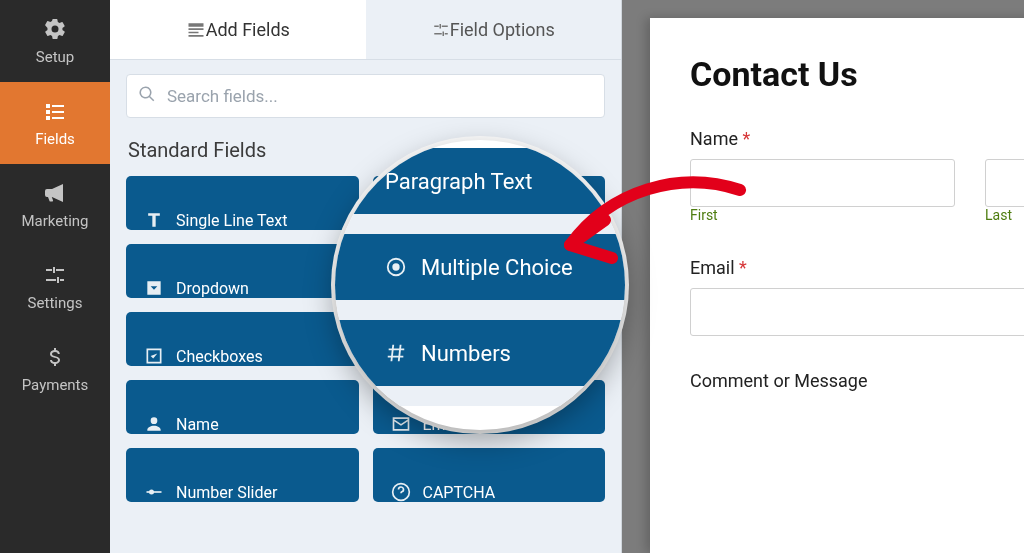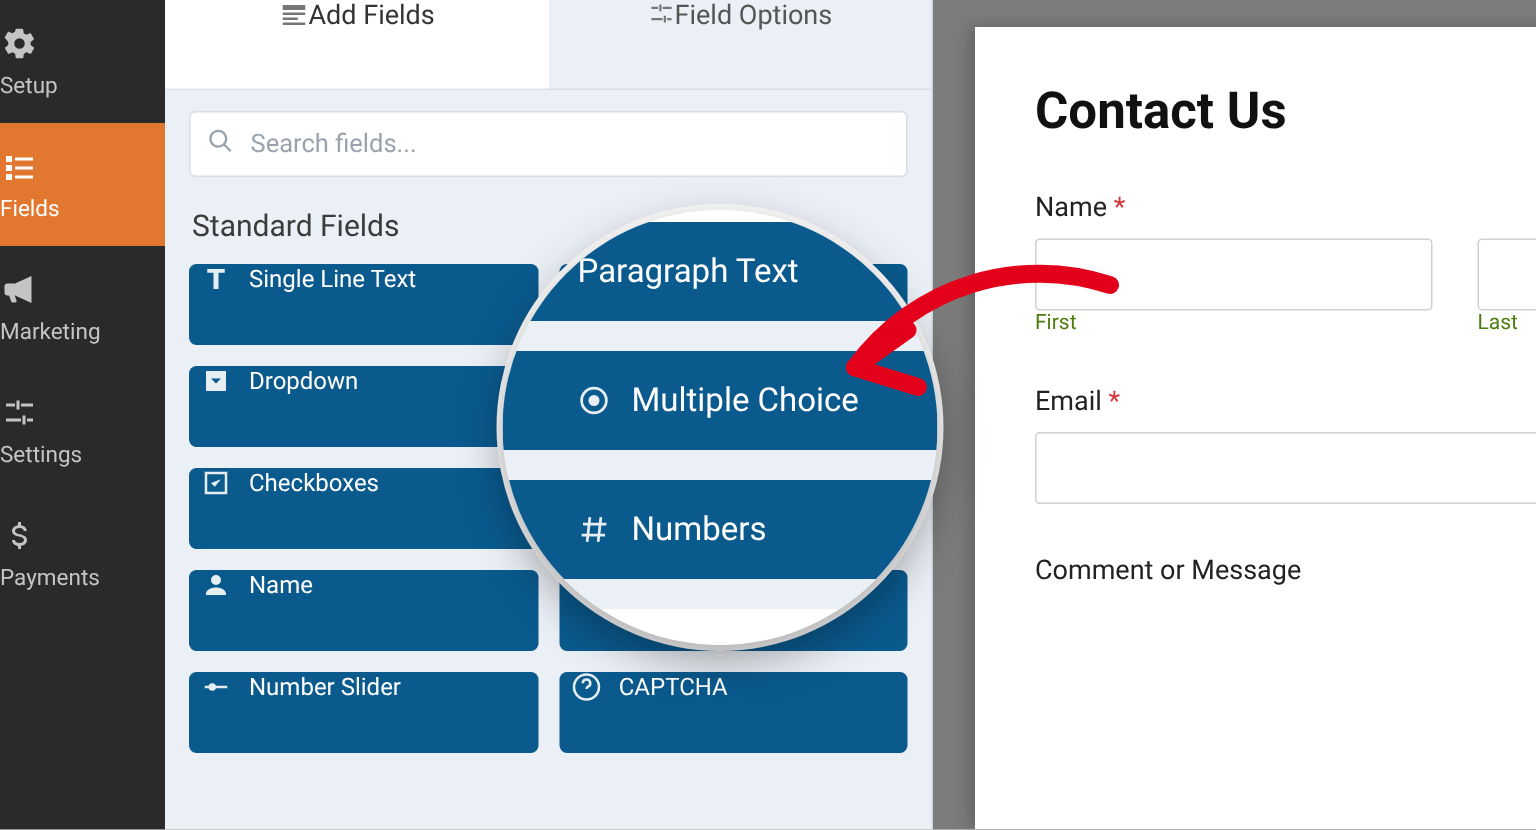--- a/index.html
+++ b/index.html
@@ -1,36 +1,36 @@
 <!DOCTYPE html>
 <html><head>
 <meta charset="utf-8">
 <style>
   *{box-sizing:border-box;margin:0;padding:0;font-family:-apple-system,BlinkMacSystemFont,"Segoe UI",Roboto,Arial,sans-serif}
   body{width:1024px;height:553px;overflow:hidden;display:flex;background:#7c7c7c}
   
   .sidebar{width:110px;background:#2a2a2a;display:flex;flex-direction:column;color:#c4c4c4;font-size:15px}
-  .sb-item{display:flex;flex-direction:column;align-items:flex-start;justify-content:center;height:82px;gap:6px;cursor:pointer}
+  .sb-item{display:flex;flex-direction:column;align-items:center;justify-content:center;height:82px;gap:6px;cursor:pointer}
   .sb-item.active{background:#e27730;color:#fff}
   .sb-ico{width:26px;height:26px;display:flex;align-items:center;justify-content:center}
   .sb-ico svg{fill:currentColor;width:24px;height:24px}
   
   .builder{width:512px;background:#ebf0f6;display:flex;flex-direction:column;border-right:1px solid #d0d6dd}
   .tabs{display:flex;height:60px;border-bottom:1px solid #d7dee6}
-  .tab{flex:1;display:flex;justify-content:center;color:#555;font-size:18px;cursor:pointer}
+  .tab{flex:1;display:flex;align-items:center;justify-content:center;color:#555;font-size:18px;cursor:pointer}
   .tab.active{background:#fff;color:#333}
   .tab .tico{display:inline-flex}
   .search-wrap{padding:14px 16px 6px}
   .search{position:relative}
   .search input{width:100%;height:44px;border:1px solid #d7dee6;border-radius:4px;padding:0 14px 0 40px;font-size:17px;color:#444}
   .search input::placeholder{color:#9aa3ad}
   .search .sico{position:absolute;left:12px;top:50%;transform:translateY(-50%);color:#9aa3ad}
   .section-title{font-size:20px;font-weight:400;color:#3b3b3b;padding:14px 18px 6px}
   .grid{display:grid;grid-template-columns:1fr 1fr;gap:14px;padding:8px 16px 20px}
-  .fbtn{background:#0a5a8e;color:#fff;border-radius:5px;height:54px;display:flex;align-items:flex-start;padding:0 8px;gap:12px;font-size:16px;cursor:pointer}
+  .fbtn{background:#0a5a8e;color:#fff;border-radius:5px;height:54px;display:flex;align-items:flex-end;padding:0 18px;gap:12px;font-size:16px;cursor:pointer}
   .fbtn .fico{width:20px;height:20px;display:inline-flex;align-items:center;justify-content:center;opacity:.9}
   
   .preview{flex:1;background:#7c7c7c;padding:18px 16px 0 28px;overflow:hidden}
   .card{background:#fff;height:100%;padding:36px 40px;min-width:640px;box-shadow:-4px 0 10px rgba(0,0,0,.2)}
   .form-title{font-size:34px;font-weight:700;color:#111;margin-bottom:34px}
   .row{display:flex;gap:30px}
   .half{flex:1;display:flex;flex-direction:column}
   .lbl{font-size:18px;color:#222;margin-bottom:10px}
   .req{color:#d63638}
   .inp{height:48px;border:1px solid #d0d0d0;border-radius:3px;background:#fff}

